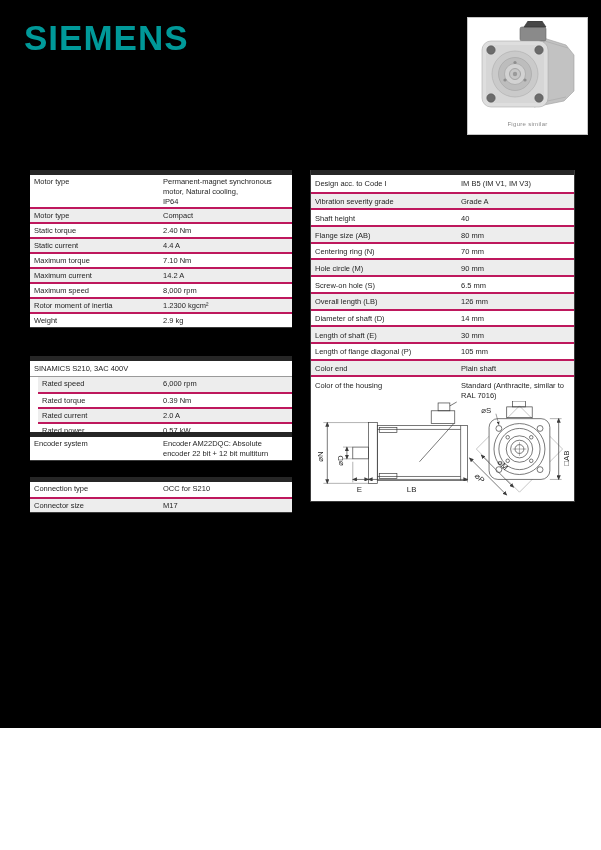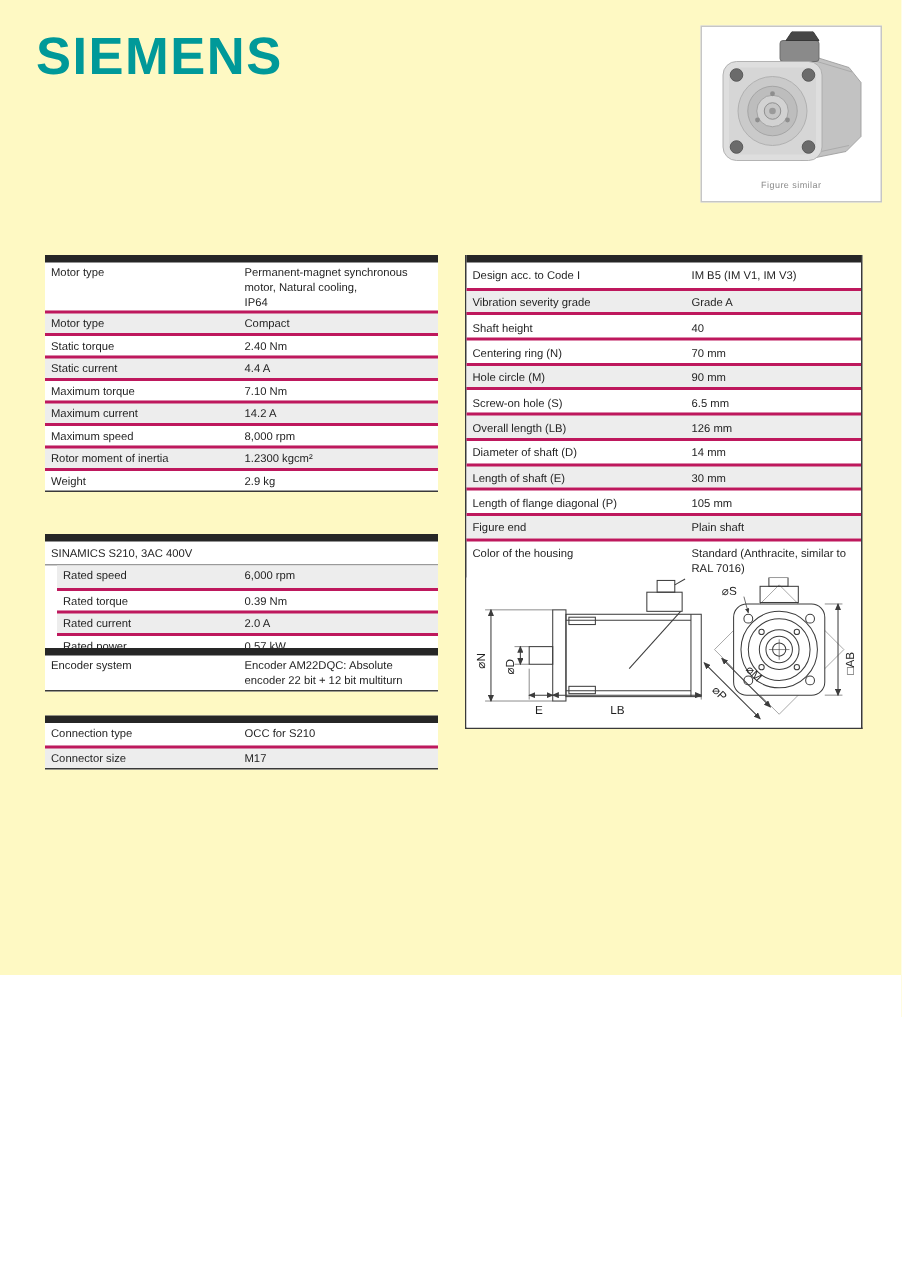--- a/index.html
+++ b/index.html
@@ -1,18 +1,18 @@
 <!DOCTYPE html>
 <html><head>
 <meta charset="utf-8">
 <style>
   * { margin:0; padding:0; box-sizing:border-box; }
   html,body { background:#fff; }
   .page {
-    position:relative; width:601px; height:650px; background:#fef9c3;
+    position:relative; width:601px; height:728px; background:#000000;
     font-family:"Liberation Sans", sans-serif; color:#1f1f1f; overflow:hidden;
   }
   
   .logo {
     position:absolute; left:24px; top:18px;
     font-size:35px; font-weight:bold; letter-spacing:1px; color:#009999;
   }
   
   .product-box {
     position:absolute; left:467px; top:17px; width:121px; height:118px;
@@ -183,20 +183,24 @@
           <div class="tvalue">IM B5 (IM V1, IM V3)</div>
         </div>
         <div class="trow shade">
           <div class="tlabel">Vibration severity grade</div>
           <div class="tvalue">Grade A</div>
         </div>
         <div class="trow">
           <div class="tlabel">Shaft height</div>
           <div class="tvalue">40</div>
         </div>
+        <div class="trow shade">
+          <div class="tlabel">Flange size (AB)</div>
+          <div class="tvalue">80 mm</div>
+        </div>
         <div class="trow">
           <div class="tlabel">Centering ring (N)</div>
           <div class="tvalue">70 mm</div>
         </div>
         <div class="trow shade">
           <div class="tlabel">Hole circle (M)</div>
           <div class="tvalue">90 mm</div>
         </div>
         <div class="trow">
           <div class="tlabel">Screw-on hole (S)</div>
@@ -212,21 +216,21 @@
         </div>
         <div class="trow shade">
           <div class="tlabel">Length of shaft (E)</div>
           <div class="tvalue">30 mm</div>
         </div>
         <div class="trow">
           <div class="tlabel">Length of flange diagonal (P)</div>
           <div class="tvalue">105 mm</div>
         </div>
         <div class="trow shade">
-          <div class="tlabel">Figure end</div>
+          <div class="tlabel">Color end</div>
           <div class="tvalue">Plain shaft</div>
         </div>
         <div class="trow">
           <div class="tlabel">Color of the housing</div>
           <div class="tvalue">Standard (Anthracite, similar to RAL 7016)</div>
         </div>
       </div>
     <div class="drawing-wrap">
       <svg width="263" height="100" viewBox="0 0 263 102">
         <defs>

